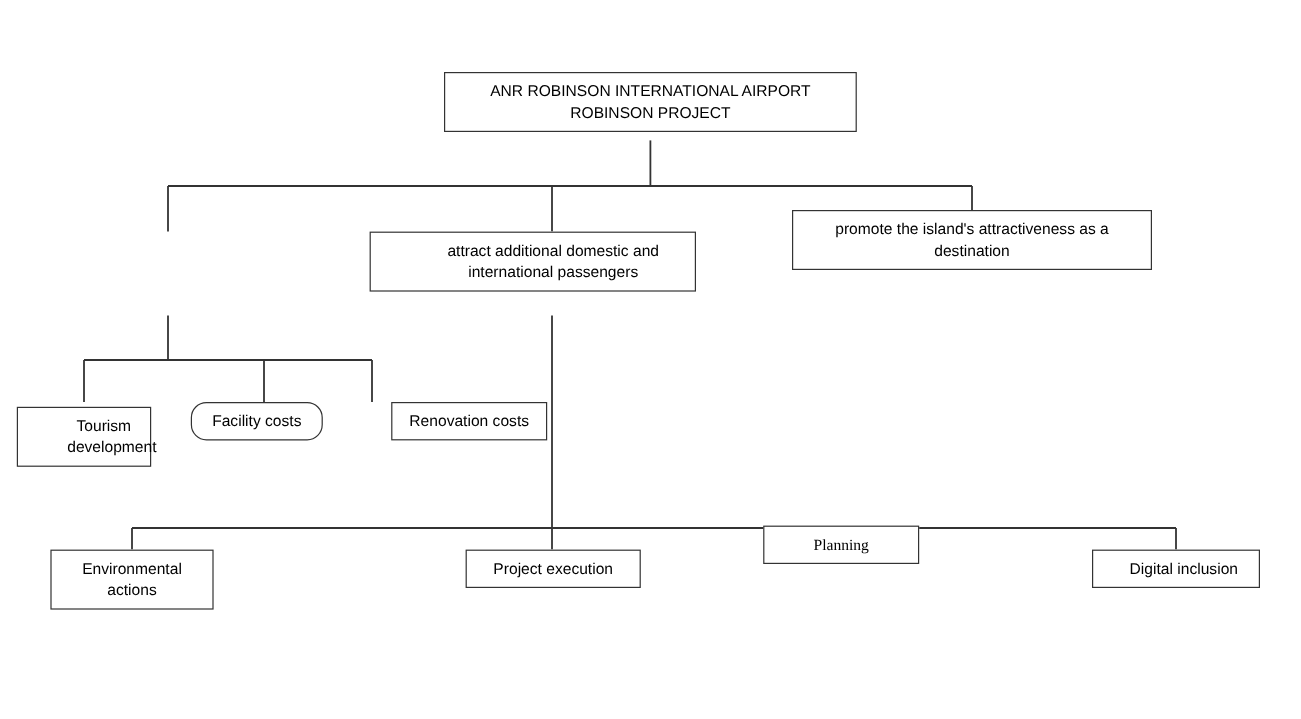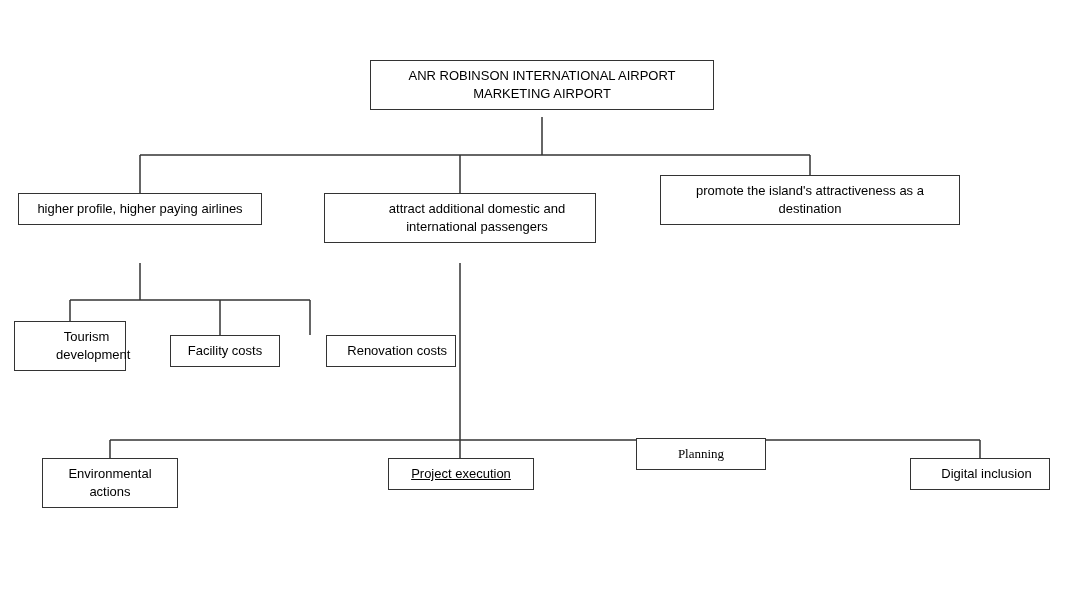--- a/index.html
+++ b/index.html
@@ -66,52 +66,49 @@
     <line x1="110" y1="440" x2="980" y2="440"></line>
 
     <line x1="110" y1="440" x2="110" y2="458"></line>
     <line x1="460" y1="440" x2="460" y2="458"></line>
     <line x1="700" y1="440" x2="700" y2="458"></line>
     <line x1="980" y1="440" x2="980" y2="458"></line>
   </svg>
 
   <div class="box" style="left:370px; top:60px; width:344px;">
     <span>ANR ROBINSON INTERNATIONAL AIRPORT</span><br>
-    <span>MARKETING AIRPORT</span>
+    <span>ROBINSON PROJECT</span>
   </div>
 
-  <div class="box" style="left:18px; top:193px; width:244px;">
-    <span>higher profile, higher paying airlines</span>
-  </div>
 
-  <div class="box" style="left:324px; top:193px; width:272px;padding-left:42px;">
+  <div class="box" style="left:308px; top:193px; width:272px;padding-left:42px;">
     <span>attract additional domestic and international passengers</span>
   </div>
 
   <div class="box" style="left:660px; top:175px; width:300px;">
     <span>promote the island's attractiveness as a destination</span>
   </div>
 
-  <div class="box" style="left:14px; top:321px; width:112px;padding-left:41px;">
+  <div class="box" style="left:14px; top:339px; width:112px;padding-left:41px;">
     <span>Tourism development</span>
   </div>
 
-  <div class="box" style="left:170px; top:335px; width:110px;">
+  <div class="box" style="left:159px; top:335px; width:110px;border-radius:13px;">
     <span>Facility costs</span>
   </div>
 
-  <div class="box" style="left:326px; top:335px; width:130px;text-align:right;">
+  <div class="box" style="left:326px; top:335px; width:130px;">
     <span>Renovation costs</span>
   </div>
 
   <div class="box" style="left:42px; top:458px; width:136px;text-align:center;">
     <span>Environmental actions</span>
   </div>
 
-  <div class="box" style="left:388px; top:458px; width:146px;text-decoration:underline;">
+  <div class="box" style="left:388px; top:458px; width:146px;">
     <span>Project execution</span>
   </div>
 
   <div class="box" style="left:636px; top:438px; width:130px;font-family:Liberation Serif, serif;">
     <span>Planning</span>
   </div>
 
   <div class="box" style="left:910px; top:458px; width:140px;padding-left:21px;">
     <span>Digital inclusion</span>
   </div>

